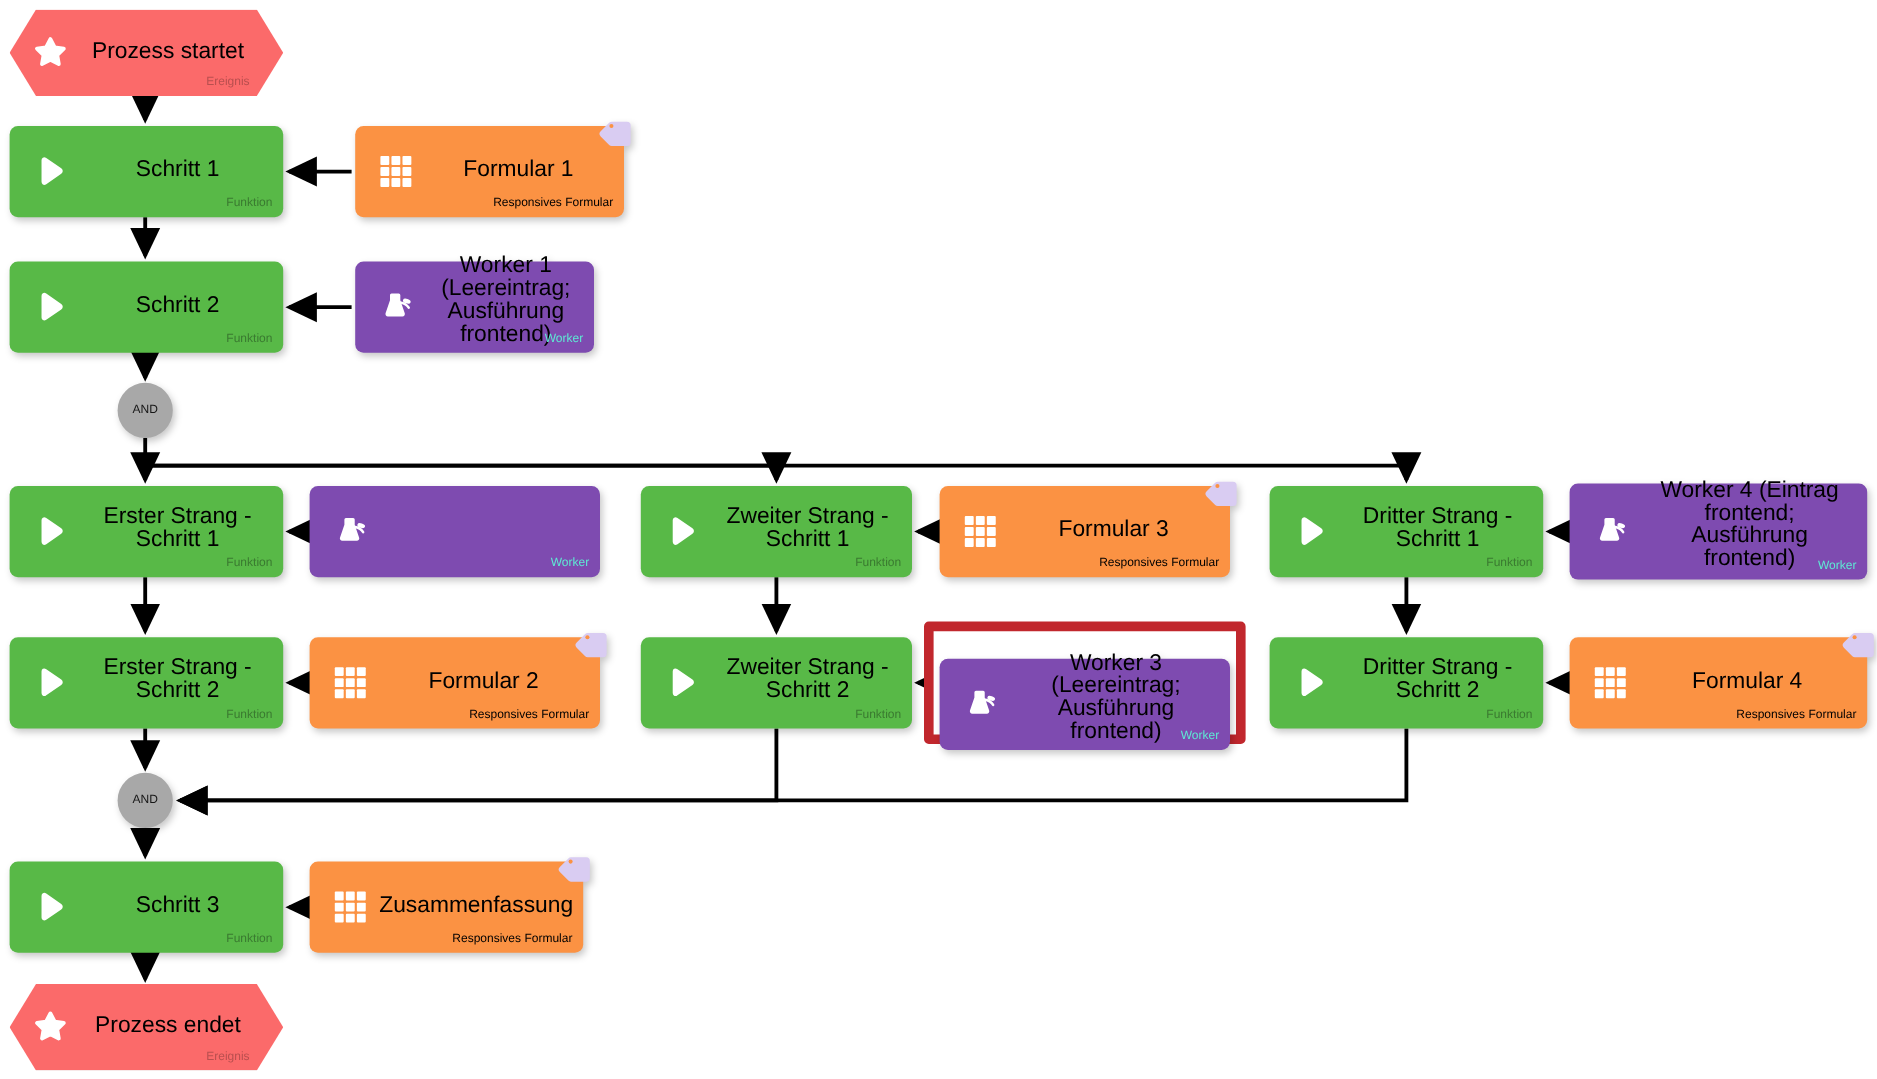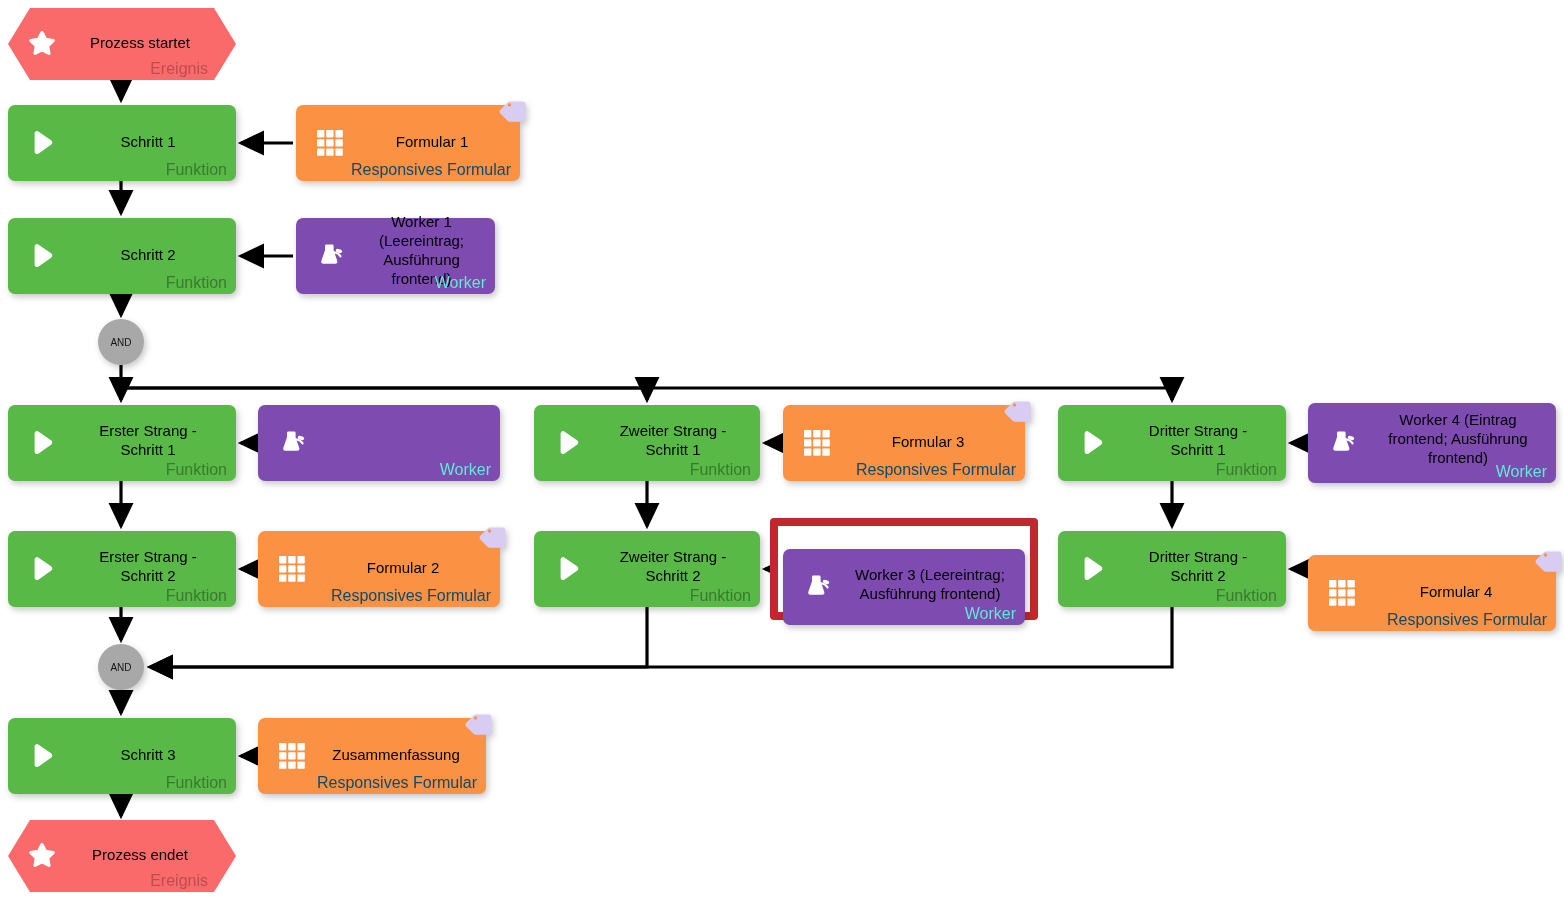--- a/index.html
+++ b/index.html
@@ -20,48 +20,48 @@
     border-radius:7px;
     filter:drop-shadow(2px 3px 3px rgba(0,0,0,0.22));
   }
   .node .title{
     position:absolute;
     left:62px;right:10px;
     top:50%;
     transform:translateY(-58%);
     text-align:center;
     color:#000000;
-    font-size:15px;
+    font-size:19px;
     line-height:19px;
     font-weight:400;
     white-space:pre-line;
   }
   .node .subtitle{
     position:absolute;
     right:9px;
     bottom:4px;
-    font-size:16px;
+    font-size:10px;
     line-height:14px;
     font-weight:400;
   }
   .node .ico{
     position:absolute;
     left:20px;
     top:50%;
     transform:translateY(-50%);
     width:28px;height:28px;
   }
 
   
   .n-funktion{background:#58b947;}
   .n-funktion .subtitle{color:#3a7a30;}
 
   
   .n-formular{background:#fb9243;}
-  .n-formular .subtitle{color:#0c4a6e;}
+  .n-formular .subtitle{color:#000000;}
   .n-formular .title{left:58px;}
 
   
   .n-worker{background:#7e4bb0;}
   .n-worker .subtitle{color:#5eead4;}
 
   
   .n-ereignis{
     background:#fb6a6a;
     border-radius:0;
@@ -347,21 +347,21 @@
       <div class="node n-funktion" style="left: 1058px; top: 531px; width: 228px; height: 76px;">
         <div class="ico">
           <svg viewBox="0 0 28 28" width="28" height="28">
             <path fill="#ffffff" d="M7.4,4.6 C7.4,3.2 8.6,2.4 9.8,3.1 L22.6,11.9 C23.8,12.7 23.8,14.4 22.6,15.2 L9.8,24.0 C8.6,24.7 7.4,23.9 7.4,22.5 Z" stroke="#ffffff" stroke-width="1.6" stroke-linejoin="round"></path>
           </svg>
         </div>
         <div class="title">Dritter Strang -
 Schritt 2</div>
         <div class="subtitle">Funktion</div>
       </div>
-      <div class="node n-formular" style="left: 1308px; top: 531px; width: 248px; height: 76px; margin-top: 24px;">
+      <div class="node n-formular" style="left: 1308px; top: 531px; width: 248px; height: 76px;">
         <div class="ico">
           <svg viewBox="0 0 28 28" width="28" height="28">
             <rect x="1" y="1" width="7.4" height="7.4" rx="0.8" fill="#ffffff"></rect>
             <rect x="10.2" y="1" width="7.4" height="7.4" rx="0.8" fill="#ffffff"></rect>
             <rect x="19.4" y="1" width="7.4" height="7.4" rx="0.8" fill="#ffffff"></rect>
             <rect x="1" y="10.2" width="7.4" height="7.4" rx="0.8" fill="#ffffff"></rect>
             <rect x="10.2" y="10.2" width="7.4" height="7.4" rx="0.8" fill="#ffffff"></rect>
             <rect x="19.4" y="10.2" width="7.4" height="7.4" rx="0.8" fill="#ffffff"></rect>
             <rect x="1" y="19.4" width="7.4" height="7.4" rx="0.8" fill="#ffffff"></rect>
             <rect x="10.2" y="19.4" width="7.4" height="7.4" rx="0.8" fill="#ffffff"></rect>

